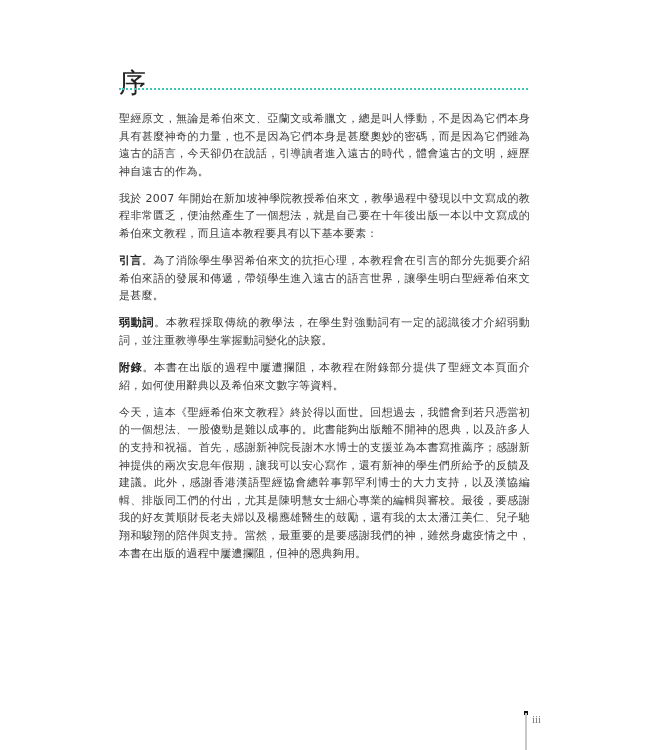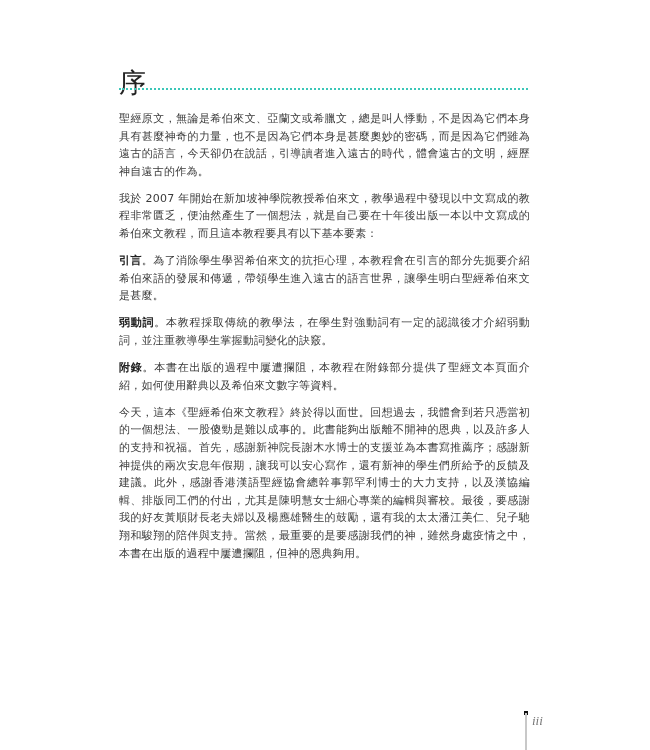--- a/index.html
+++ b/index.html
@@ -23,23 +23,22 @@
     text-align: justify; letter-spacing: 0.25px; color: #3a3a3a;
   }
   .para .lead { font-weight: bold; color: #222222; }
   .page-marker-dot {
     position: absolute; left: 524px; top: 711px; width: 4px; height: 4px; background: #111111;
   }
   .page-marker-line {
     position: absolute; left: 525px; top: 713px; width: 2px; height: 37px; background: #c8c8c8;
   }
   .page-number {
-    position: absolute; left: 532px; top: 713px; font-size: 13px; color: #777777;
+    position: absolute; left: 532px; top: 713px; font-size: 11px; color: #777777;
     font-family: "Liberation Serif", serif;
-    font-style: italic;
   }
 </style>
 </head>
 <body>
 
 <h1 class="title">序</h1>
 <div class="title-rule"></div>
 
 <div class="body-text">
   <p class="para">

